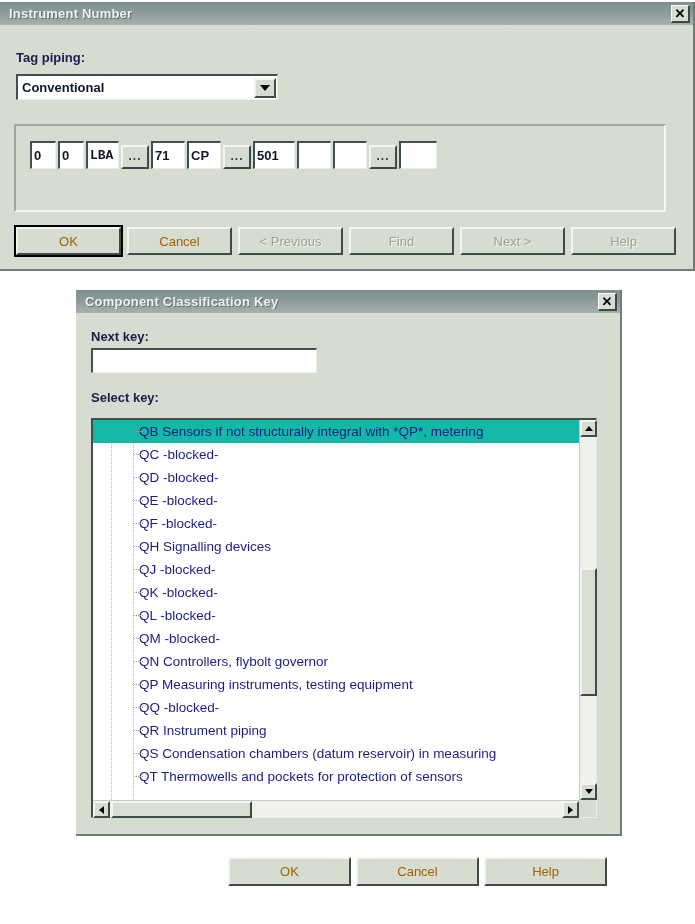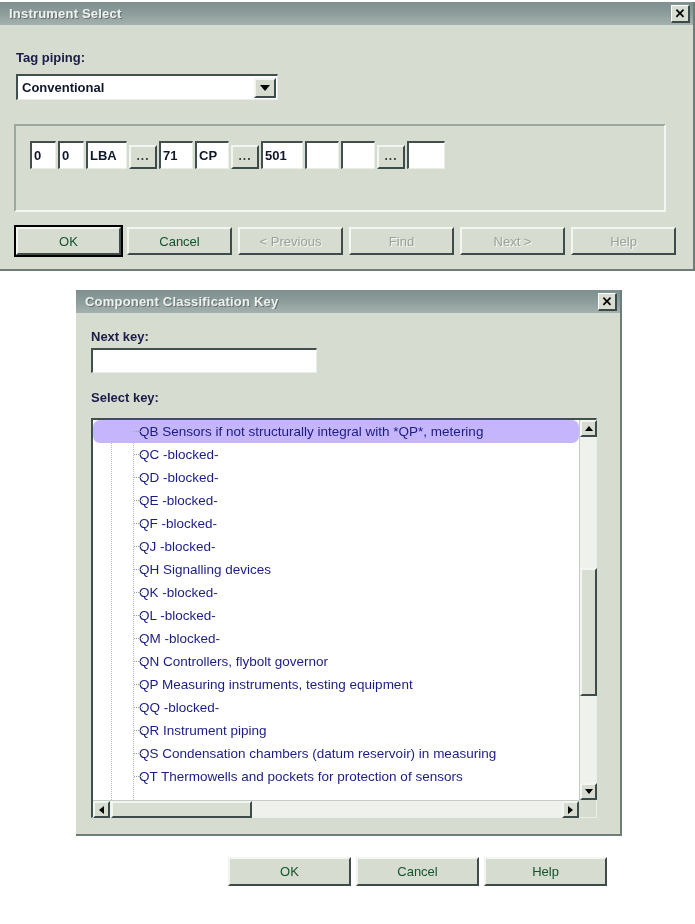--- a/index.html
+++ b/index.html
@@ -86,21 +86,21 @@
 
   
   .btn {
     background: #d6dcd0;
     border-top: 2px solid #f3f6f0;
     border-left: 2px solid #f3f6f0;
     border-right: 2px solid #3d4b4b;
     border-bottom: 2px solid #3d4b4b;
     box-sizing: border-box;
     font-size: 13px;
-    color: #14532d;
+    color: #a16207;
     display: flex;
     align-items: center;
     justify-content: center;
     cursor: pointer;
     white-space: nowrap;
   }
   .btn.default { outline: 2px solid #000; outline-offset: 0px; }
   .btn.disabled { color: #9aa39a; text-shadow: 1px 1px 0 #f4f7f1; }
 
   
@@ -210,22 +210,21 @@
   }
   .key-row::before {
     content: "";
     position: absolute;
     left: 41px;
     top: 11px;
     width: 9px;
     border-top: 1px dotted #9aa09a;
   }
   .key-row.selected {
-    background: #c4b5fd;
-    border-radius: 7px;
+    background: #14b8a6;
   }
 
   
   .sb-v {
     position: absolute; right: 0px; top: 0px; width: 17px; bottom: 17px;
     background: #eff2ec;
     border-left: 1px solid #c6ccc2;
     box-sizing: border-box;
   }
   .sb-h {
@@ -269,38 +268,38 @@
     display: flex; align-items: center;
   }
   #dlg2-buttons .btn { height: 29px; width: 123px; margin-right: 5px; }
 </style>
 </head>
 <body>
 
 <div class="dialog" id="dlg-instrument">
 
   <div class="titlebar">
-    <span class="title">Instrument Select</span>
+    <span class="title">Instrument Number</span>
     <span class="closebtn">✕</span>
   </div>
 
   <div class="label" id="tagclass-label">Tag piping:</div>
 
   <div class="field" id="tagclass-combo">
     <span class="combo-text">Conventional</span>
     <span class="combo-arrow">
         <span class="tri-down"></span>
       </span>
   </div>
 
   <div id="tag-group"></div>
   <div id="tag-fields">
       <div class="field tagbox" style="width: 26px;">0</div>
       <div class="field tagbox" style="width: 26px;">0</div>
-      <div class="field tagbox" style="width: 41px;">LBA</div>
+      <div class="field tagbox" style="width: 33px; font-family: Liberation Mono, monospace;">LBA</div>
       <div class="btn ellipsis-btn" style="width: 28px;">...</div>
       <div class="field tagbox" style="width: 34px;">71</div>
       <div class="field tagbox" style="width: 34px;">CP</div>
       <div class="btn ellipsis-btn" style="width: 28px;">...</div>
       <div class="field tagbox" style="width: 42px;">501</div>
       <div class="field tagbox" style="width: 34px;"></div>
       <div class="field tagbox" style="width: 34px;"></div>
       <div class="btn ellipsis-btn" style="width: 28px;">...</div>
       <div class="field tagbox" style="width: 38px;"></div>
     </div>
@@ -330,22 +329,22 @@
   <div id="keylist-frame">
     <div id="keylist-viewport">
       <div class="tree-line" id="tree-line-1"></div>
       <div class="tree-line" id="tree-line-2"></div>
       <div id="keylist-rows">
           <div class="key-row selected">QB Sensors if not structurally integral with *QP*, metering</div>
           <div class="key-row">QC -blocked-</div>
           <div class="key-row">QD -blocked-</div>
           <div class="key-row">QE -blocked-</div>
           <div class="key-row">QF -blocked-</div>
+          <div class="key-row">QH Signalling devices</div>
           <div class="key-row">QJ -blocked-</div>
-          <div class="key-row">QH Signalling devices</div>
           <div class="key-row">QK -blocked-</div>
           <div class="key-row">QL -blocked-</div>
           <div class="key-row">QM -blocked-</div>
           <div class="key-row">QN Controllers, flybolt governor</div>
           <div class="key-row">QP Measuring instruments, testing equipment</div>
           <div class="key-row">QQ -blocked-</div>
           <div class="key-row">QR Instrument piping</div>
           <div class="key-row">QS Condensation chambers (datum reservoir) in measuring</div>
           <div class="key-row">QT Thermowells and pockets for protection of sensors</div>
         </div>

